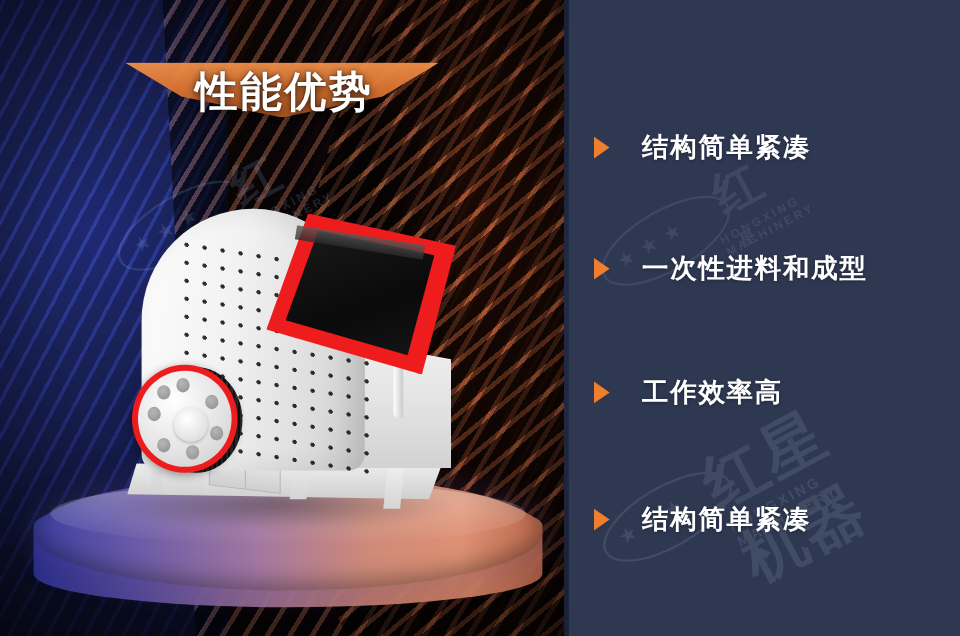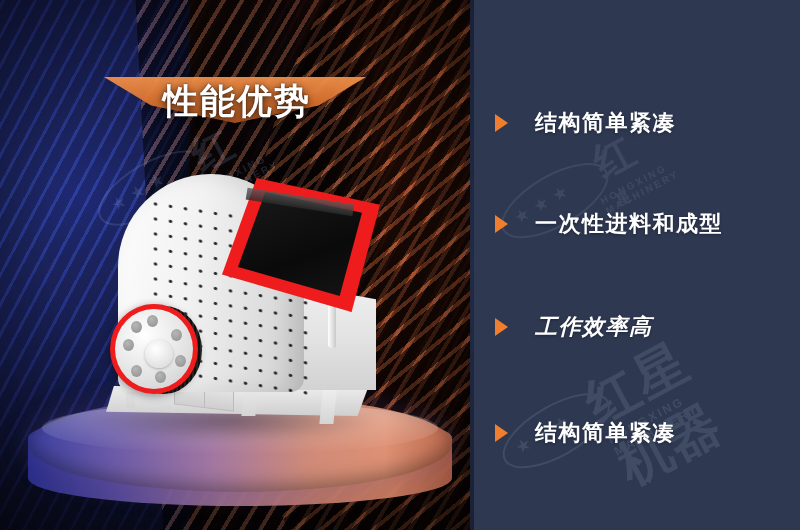--- a/index.html
+++ b/index.html
@@ -34,21 +34,21 @@
   .stripes-curve { position:absolute; left:250px; top:-120px; width:340px; height:760px;
     border-radius:60% 0 0 60%/50% 0 0 50%;
     background:repeating-linear-gradient(134deg,
       rgba(220,120,70,.30) 0px, rgba(220,120,70,.30) 4px,
       rgba(0,0,0,.5) 4px, rgba(0,0,0,.5) 17px);
     transform:rotate(6deg); }
   .vignette { position:absolute; inset:0;
     background:radial-gradient(ellipse at 45% 45%, rgba(0,0,0,0) 45%, rgba(0,0,0,.55) 100%); }
 
   
-  .title-wrap { position:absolute; left:0; top:45px; width:511px; height:100px; }
+  .title-wrap { position:absolute; left:0; top:20px; width:511px; height:100px; }
   .chev-v { position:absolute; left:104px; top:32px; width:262px; height:46px;
     background:linear-gradient(180deg,#f0904a 0%,#d9712f 55%,#b85a22 100%);
     clip-path:polygon(0 0, 100% 0, 82% 62%, 50% 100%, 18% 62%);
     opacity:.95; }
   .title-main { position:absolute; left:0; top:33px; width:474px; text-align:center;
     font-size:35px; font-weight:bold; color:#fff; letter-spacing:2px;
     text-shadow:0 2px 8px rgba(0,0,0,.75), 0 0 2px rgba(0,0,0,.6); }
   .title-sub { position:absolute; left:0; top:86px; width:474px; text-align:center;
     font-size:28px; color:#f2f2f6; letter-spacing:1px; font-weight:400;
     text-shadow:0 2px 7px rgba(0,0,0,.8); }
@@ -244,21 +244,21 @@
     <div class="feature" style="top:108px;">
       <span class="f-mark"></span>
       <span class="f-text">结构简单紧凑</span>
     </div>
 
     <div class="feature" style="top:209px;">
       <span class="f-mark"></span>
       <span class="f-text">一次性进料和成型</span>
     </div>
 
-    <div class="feature" style="top:312px;font-style:italic;">
+    <div class="feature" style="top:312px;">
       <span class="f-mark"></span>
       <span class="f-text">工作效率高</span>
     </div>
 
     <div class="feature" style="top:418px;">
       <span class="f-mark"></span>
       <span class="f-text">结构简单紧凑</span>
     </div>
   </div>
 </div>

